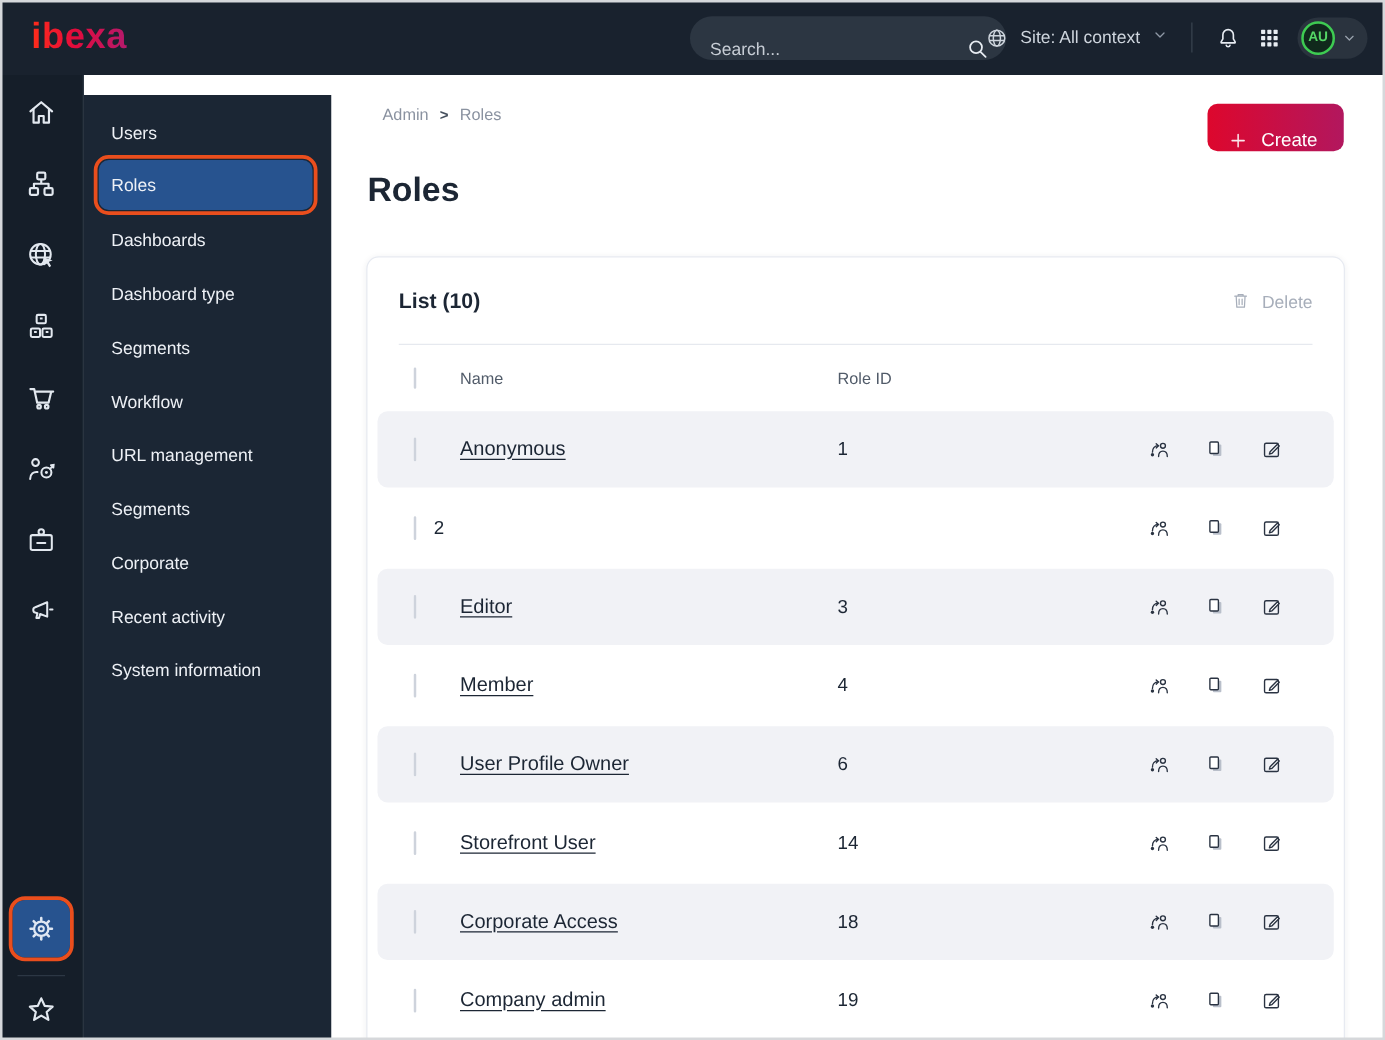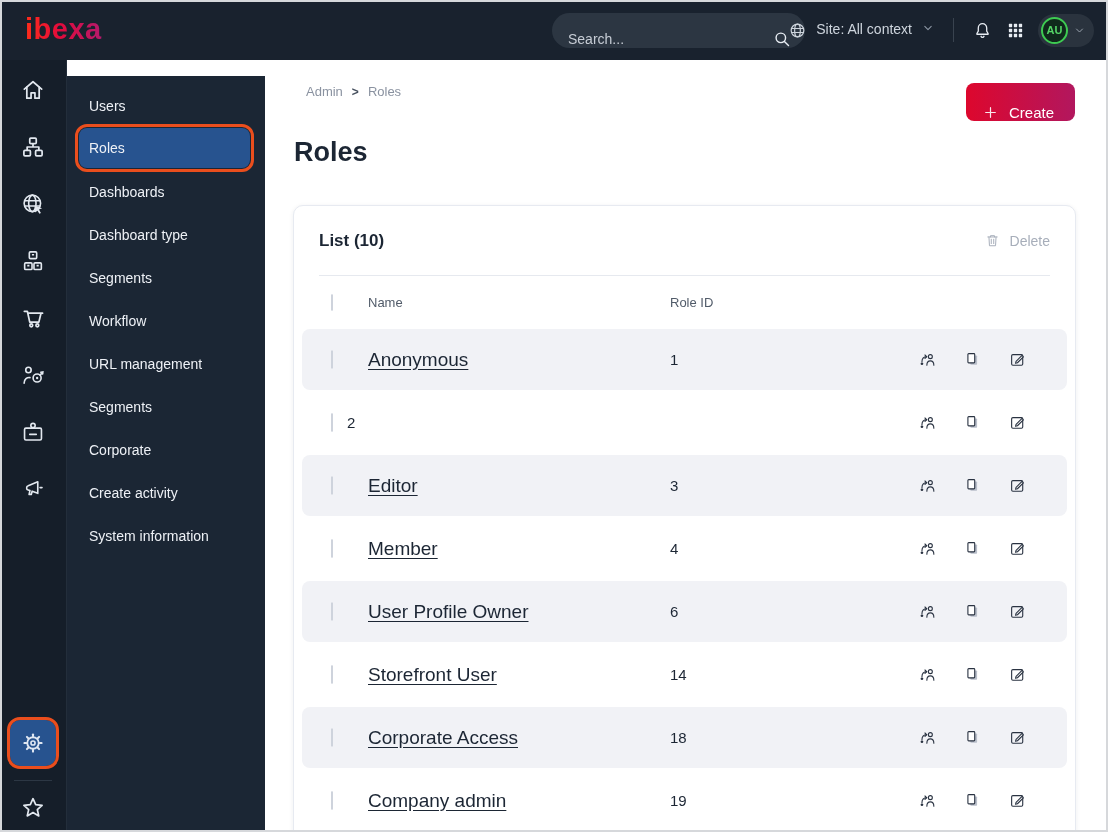--- a/index.html
+++ b/index.html
@@ -68,21 +68,21 @@
     font-size:13px; color:#515b69; }
   .col-check { width:16px; }
   .col-name { width:323px; padding-left:21px; }
   .col-id { width:170px; }
 
   .row { position:relative; height:63px; display:flex; align-items:center; padding-left:37px; padding-right:48px; }
   .row.striped::before { content:""; position:absolute; left:8px; right:8px; top:1px; bottom:1px;
     background:#f1f2f6; border-radius:8px; }
   .row > * { position:relative; }
   .checkbox { width:16px; height:16px; border:1px solid #ced3dc; border-radius:4px; background:#fff; cursor:pointer; }
-  .role-link { font-size:19px; color:#1c2634; font-weight:500; text-decoration:underline;
+  .role-link { font-size:16px; color:#1c2634; font-weight:500; text-decoration:underline;
     text-underline-offset:3px; cursor:pointer; }
   .role-id { font-size:15px; color:#1c2634; }
   .row-actions { margin-left:auto; display:flex; align-items:center; gap:26px; color:#2a3342; }
   .act { width:19px; height:19px; cursor:pointer; display:grid; place-items:center; }
 
   svg { display:block; }
 </style>
 </head>
 <body>
 
@@ -306,21 +306,21 @@
   <nav class="menu">
     <div class="menu-item">Users</div>
     <div class="menu-item active">Roles</div>
     <div class="menu-item">Dashboards</div>
     <div class="menu-item">Dashboard type</div>
     <div class="menu-item">Segments</div>
     <div class="menu-item">Workflow</div>
     <div class="menu-item">URL management</div>
     <div class="menu-item">Segments</div>
     <div class="menu-item">Corporate</div>
-    <div class="menu-item">Create activity</div>
+    <div class="menu-item">Recent activity</div>
     <div class="menu-item">System information</div>
   </nav>
 
   <main class="main">
     <div class="breadcrumb">
       <span class="crumb-link">Admin</span>
       <span class="crumb-sep">&gt;</span>
       <span class="crumb-link">Roles</span>
     </div>
     <button class="create-btn">

